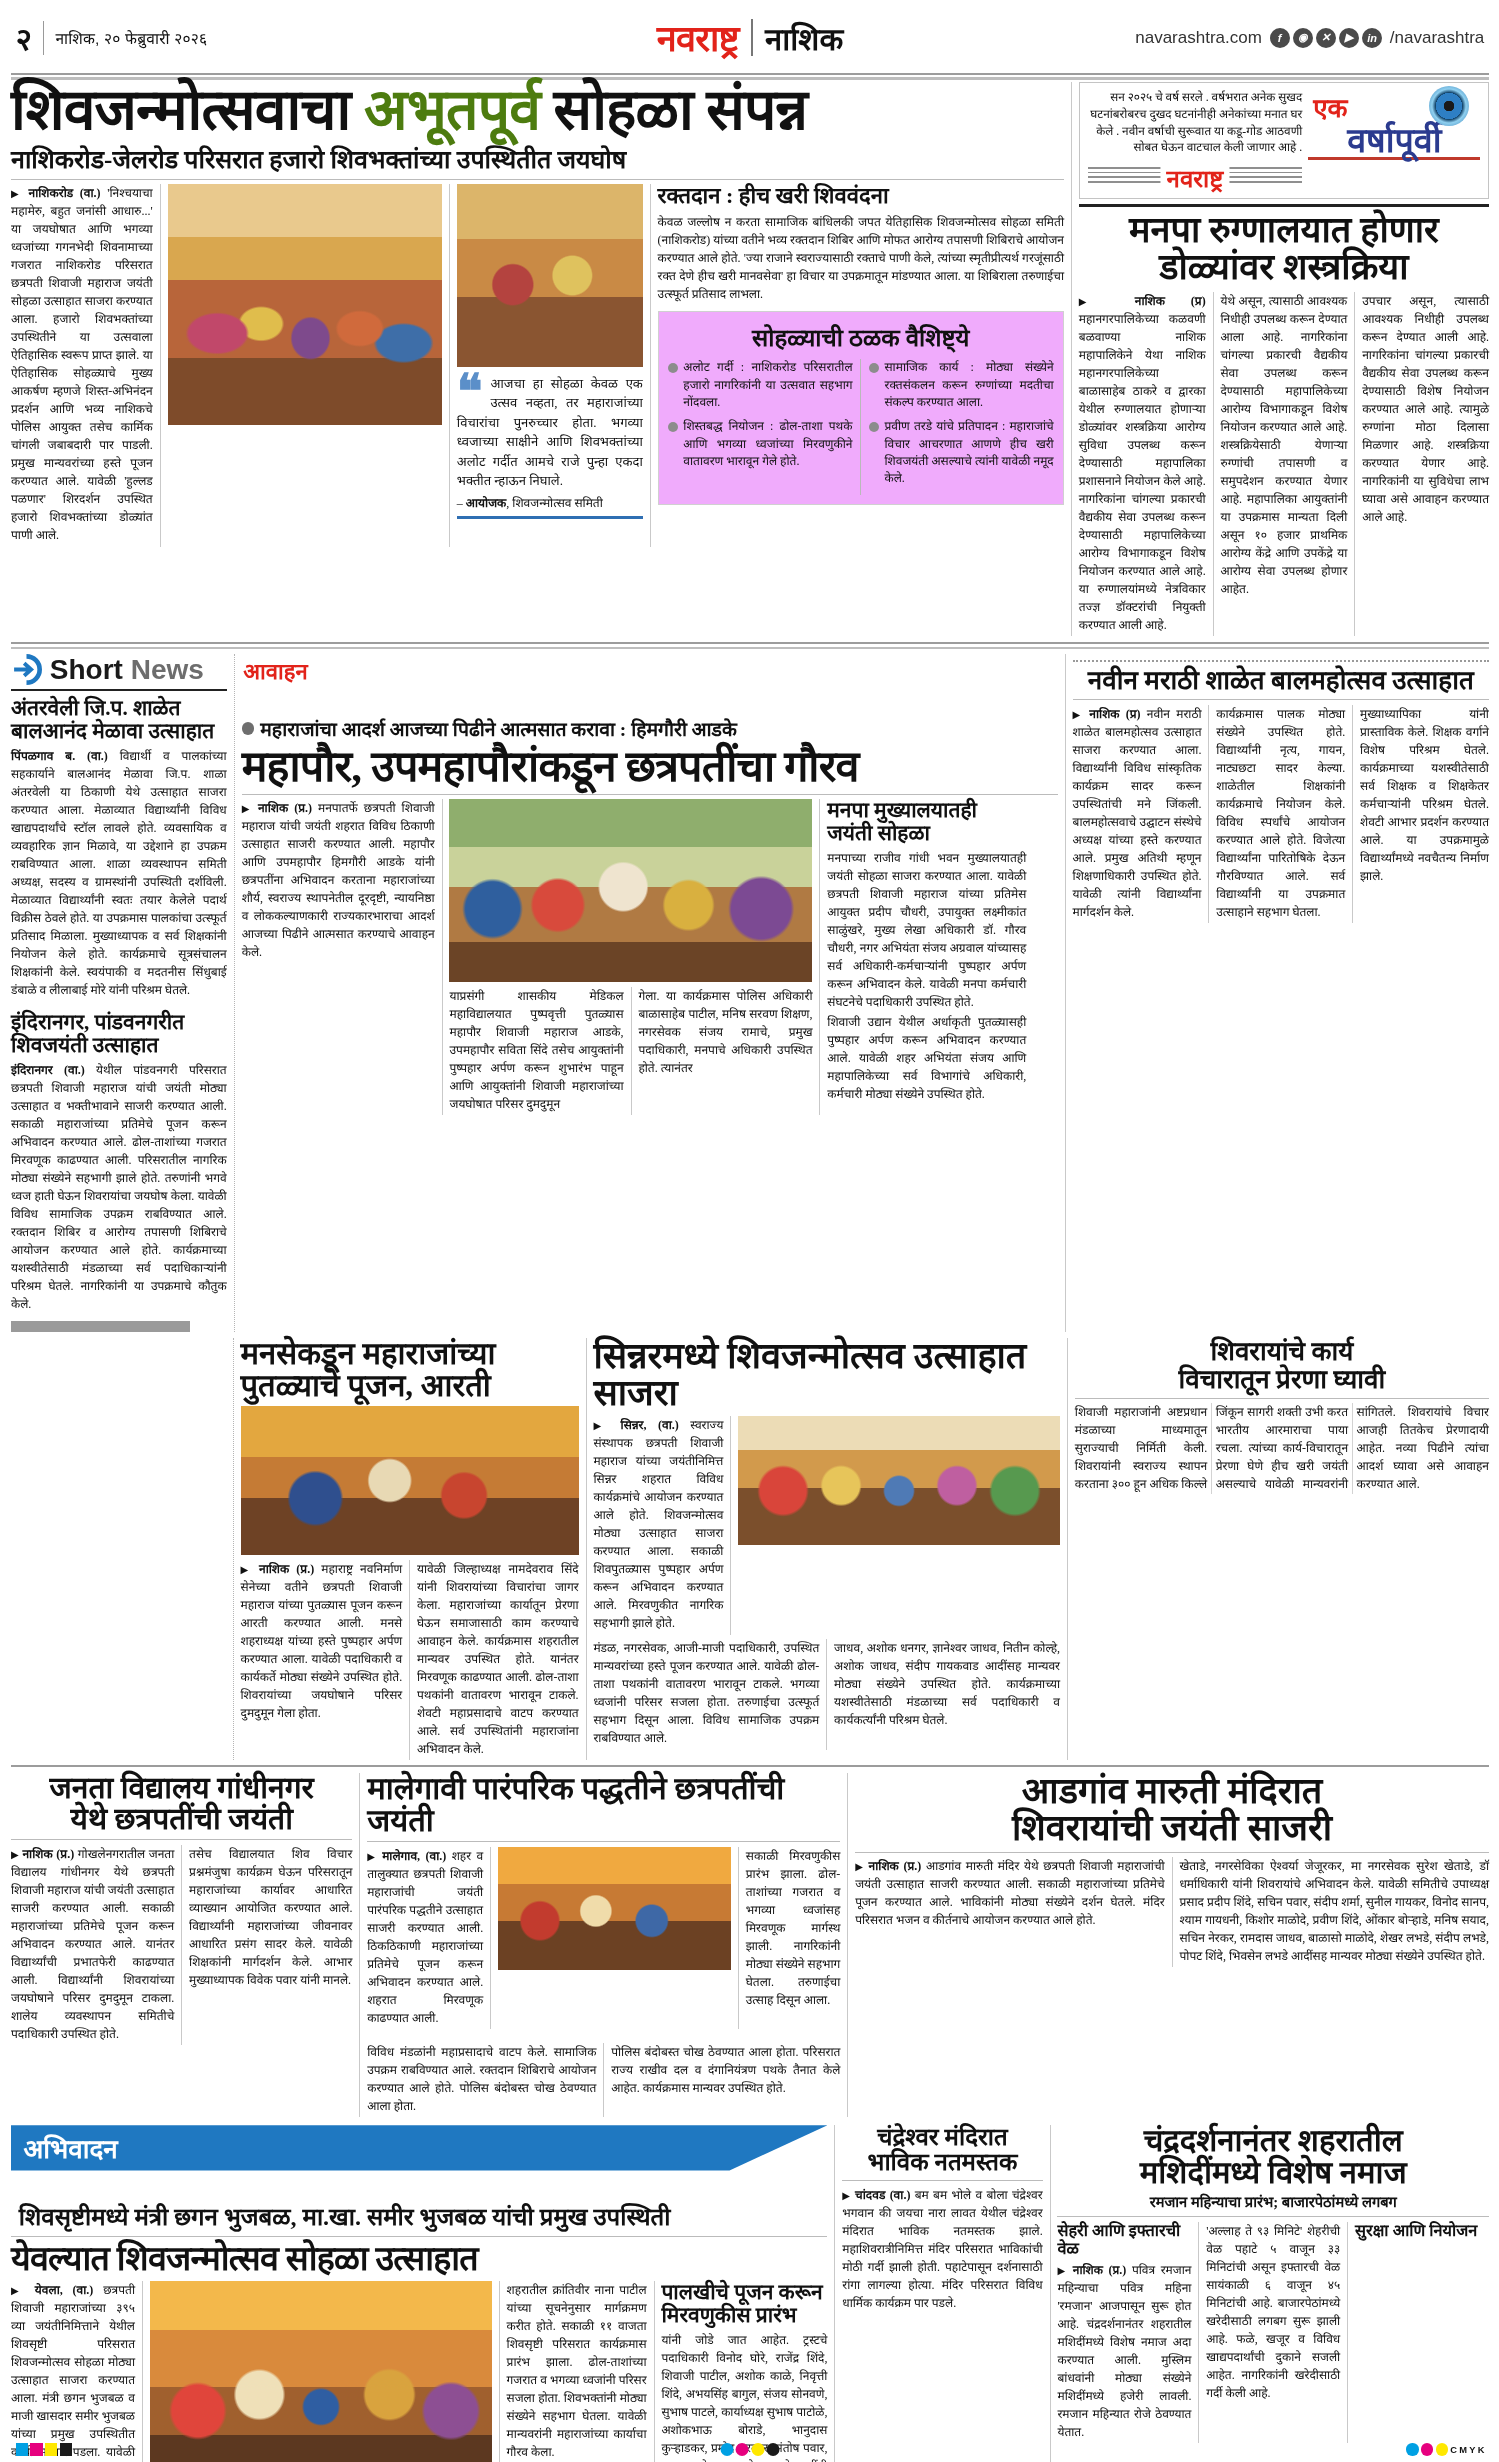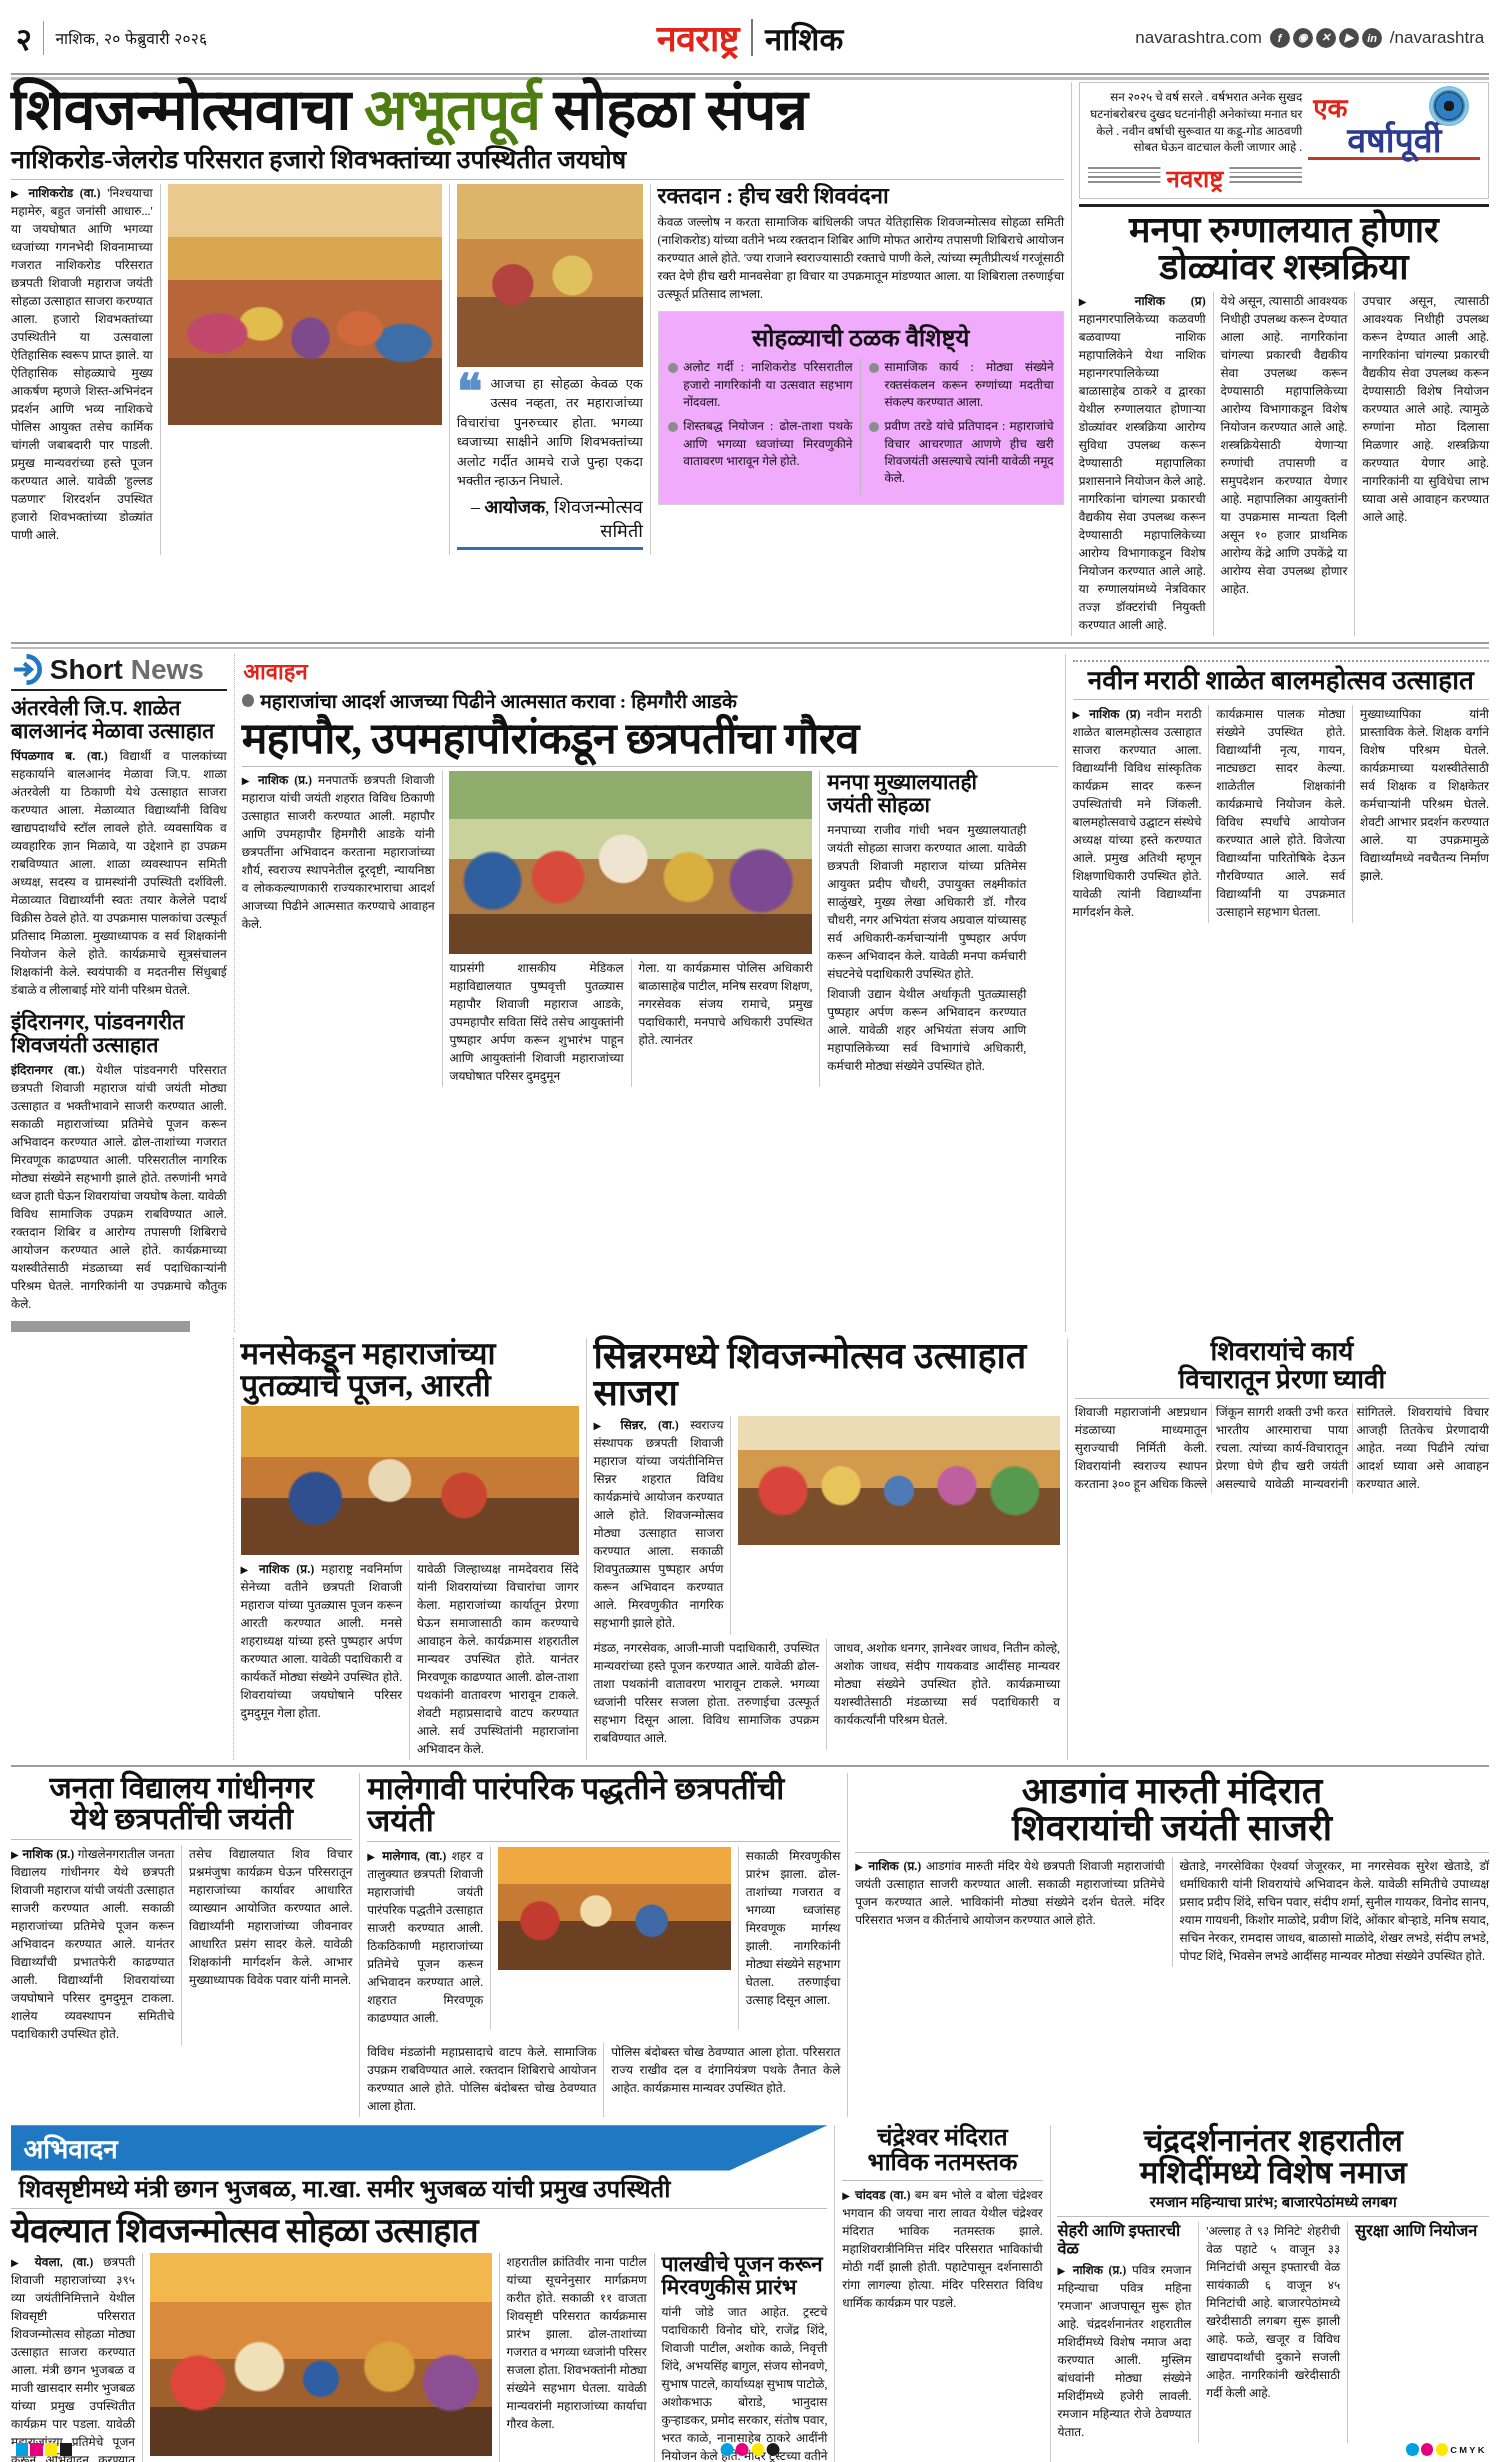--- a/index.html
+++ b/index.html
@@ -64,37 +64,37 @@
   .shortnews-hdr { display:flex; align-items:center; gap:7.8px; }
   .arrow-ic { width:31px; height:31px; flex:none; }
   .sn-title { font-size:28px; font-weight:700; font-family:"Liberation Sans", sans-serif; }
   .sn-title .b { color:#1a1a1a; } .sn-title .g { color:#6d6d6d; }
 
   
   .badge-row { display:flex; align-items:stretch; gap:0; margin-bottom:3.1px;flex-direction:column;}
   .badge-red { background:#fff; color:#e2231a; font-size:22px; font-weight:700; padding:1.6px 6.2px 1.6px 1.6px; font-family:"Liberation Sans", sans-serif; }
   .badge-blue { background:#1f78c1; color:#fff; font-size:26px; font-weight:700; padding:4.7px 23px 4.7px 12.4px;
                 font-family:"Liberation Sans", sans-serif; clip-path:polygon(0 0,100% 0,88% 100%,0 100%); }
-  .badge-kick { font-size:19.4px; font-weight:700; display:flex; align-items:center; gap:6.2px; }
+  .badge-kick { font-size:19.4px; font-weight:700; display:flex; align-items:center; gap:6.2px;margin-top:28px; }
   .dotb { width:12.4px;height:12.4px;border-radius:50%;background:#6e6e6e;display:inline-block;flex:none;}
 
   
   .featbox { background:#f0abfc; border:0.8px solid #d0d0d0; padding:7.8px 9.3px 9.3px; }
   .featbox h4 { text-align:center; font-size:24px; font-weight:700; margin-bottom:6.2px; }
   .featlist { display:flex; gap:7.8px; }
   .featlist > div { flex:1; }
   .featlist > div:first-child { border-right:0.8px solid #b9b9b9; padding-right:7.8px; }
   .fitem { display:flex; gap:5.4px; font-size:12px; line-height:1.45; margin-bottom:7px; text-align:justify;}
   .fdot { width:10px;height:10px;border-radius:50%;background:#8c8c8c;flex:none;margin-top:3.9px;}
 
   
   .quote { padding:6.2px 0 4.7px; }
   .qmark { float:left; font-size:48px; line-height:.62; color:#5b8fc9; font-weight:700; margin:3.1px 7.8px 0 0; font-family:"Liberation Sans", sans-serif;}
   .qtext { font-size:13px; line-height:1.5; text-align:justify; }
-  .qattr { text-align:right; font-size:18px; margin-top:3.1px; }
+  .qattr { font-size:12px; margin-top:3.1px; }
   .qattr b { font-weight:700; }
   .qrule { height:3.1px; background:#2f6fb3; margin-top:5.4px; }
 
   
   .yearbox { border:0.8px solid #c4c4c4; padding:6.2px 7.8px; display:flex; gap:6.2px; }
   .yb-left { flex:1.25; }
   .yb-text { font-size:11.8px; line-height:1.42; text-align:right; }
   .yb-logo { margin-top:4.7px; position:relative; height:31px; }
   .yb-logo .lines { position:absolute; top:6.2px; left:0; right:0; }
   .yb-logo .lines i { display:block; height:1.6px; background:#8f8f8f; margin-bottom:3.1px; }

